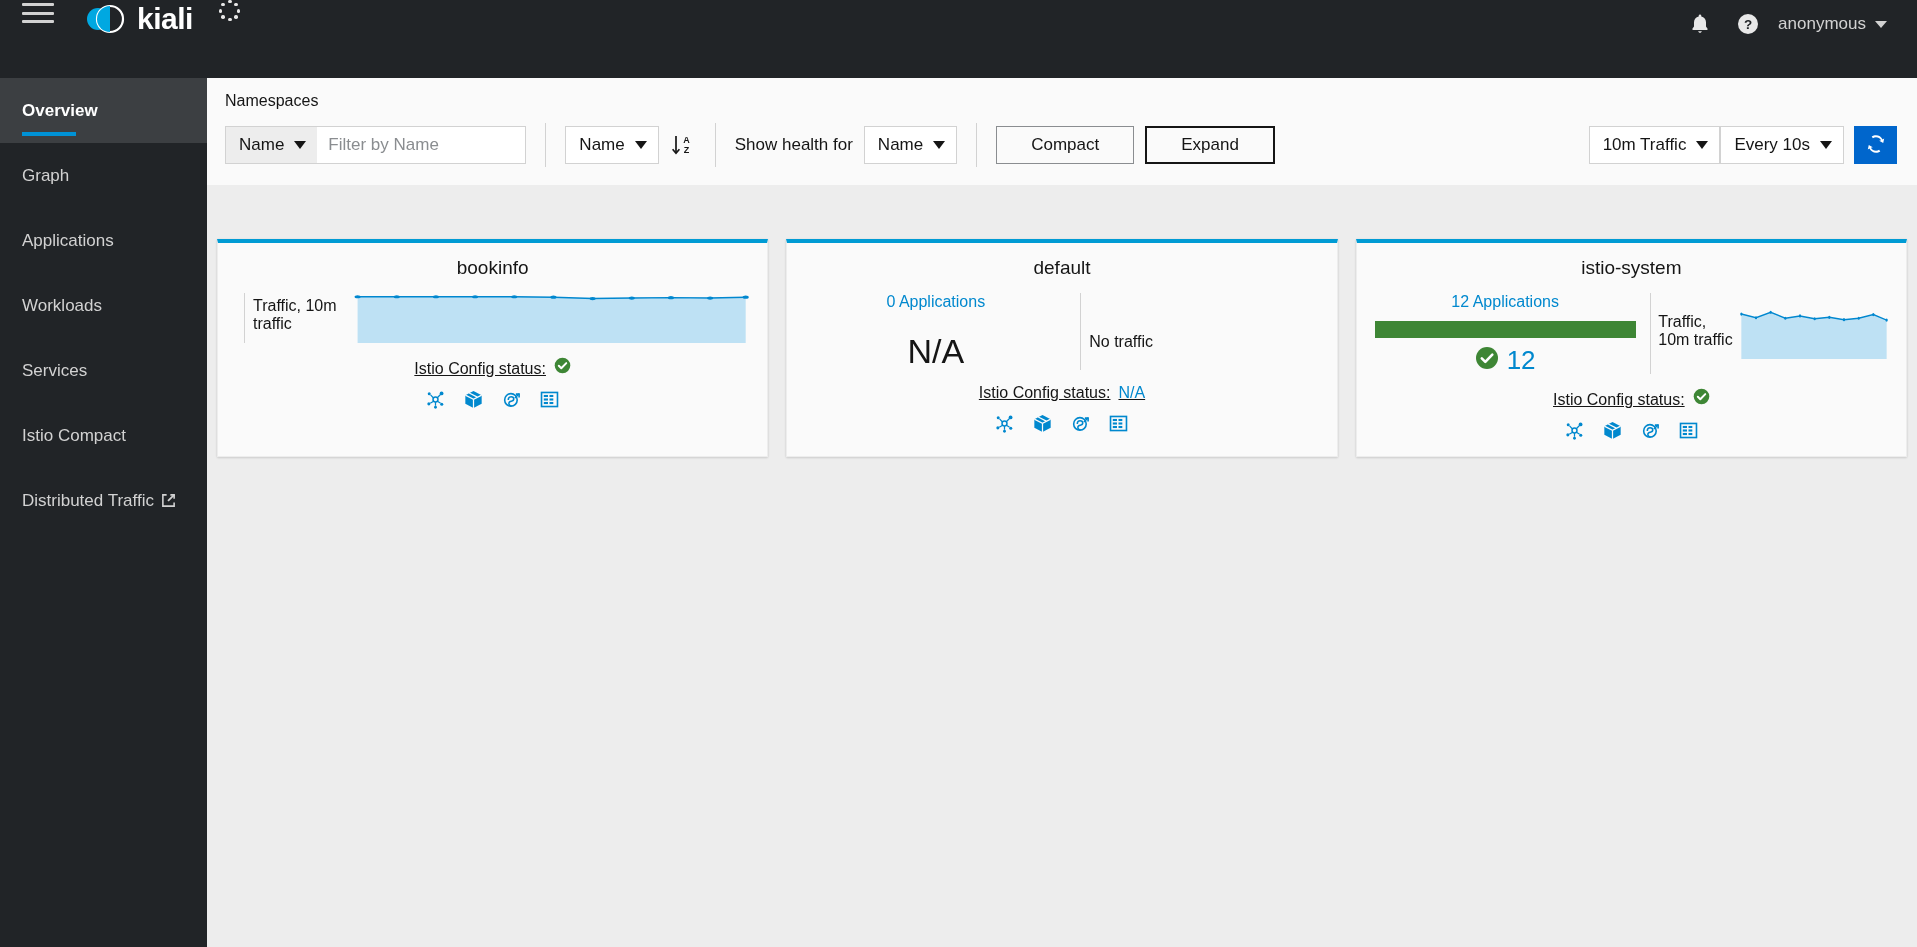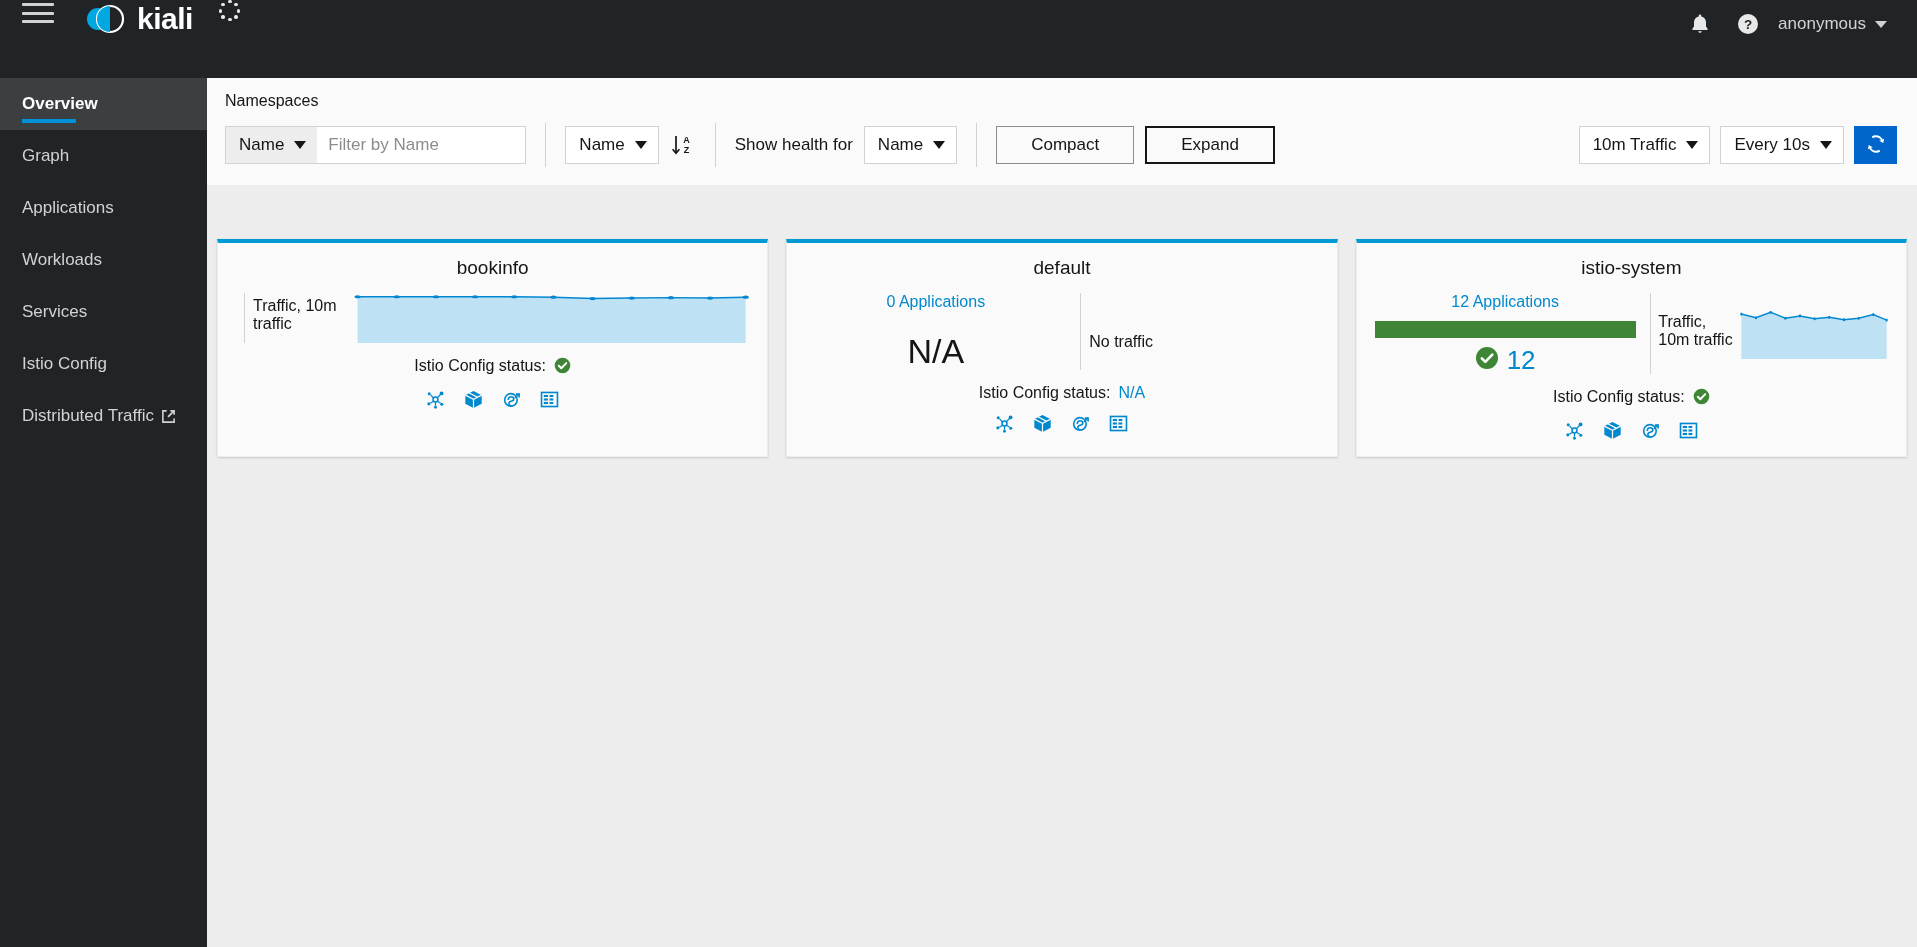--- a/index.html
+++ b/index.html
@@ -33,21 +33,21 @@
     cursor: pointer; color: #e8e8e8; }
   .user-name { color: #d2d2d2; font-size: 17px; margin: 0 9px 0 6px; cursor: pointer; }
   .caret-down { width: 0; height: 0; border-left: 6px solid transparent; border-right: 6px solid transparent;
     border-top: 7px solid #d2d2d2; cursor: pointer; margin-right: 6px; }
 
   
   .body-row { display: flex; flex: 1 1 auto; min-height: 0; }
 
   
   .sidebar { width: 207px; background: #212427; flex: 0 0 207px; padding-top: 0; }
-  .nav-item { height: 52px; display: flex; align-items: center; padding: 0 0 0 22px;
+  .nav-item { height: 65px; display: flex; align-items: center; padding: 0 0 0 22px;
     color: #d2d2d2; font-size: 17px; cursor: pointer; position: relative; }
   .nav-item.active { background: #3c3f42; color: #ffffff; font-weight: 600; }
   .nav-item.active::after { content: ""; position: absolute; left: 22px; right: auto;
     bottom: 7px; width: 54px; height: 4px; background: #0092d6; }
   .nav-item .ext-icon { margin-left: 7px; display: inline-flex; }
 
   
   .content { flex: 1 1 auto; background: #ededed; display: flex; flex-direction: column; min-width: 0; }
 
   .toolbar { background: #fafafa; padding: 14px 20px 18px 18px; flex: 0 0 auto; }
@@ -107,21 +107,21 @@
   .health-bar { width: 100%; height: 17px; background: #3e8635; }
   .health-count { display: flex; align-items: center; justify-content: center; gap: 8px; margin-top: 8px; }
   .hc-num { color: #0088ce; font-size: 26px; line-height: 1; }
   .na-big { font-size: 34px; color: #151515; margin-top: 12px; line-height: 1.1; }
 
   .traffic-title { font-size: 16px; color: #151515; margin-bottom: 6px; }
   .sparkline { width: 100%; height: 50px; display: block; }
   .no-traffic { font-size: 16px; color: #151515; margin-top: 20px; }
 
   .istio-status { text-align: center; font-size: 16px; color: #151515; margin-top: 14px;
-    display: flex; align-items: flex-start; justify-content: center; gap: 8px; }
+    display: flex; align-items: flex-end; justify-content: center; gap: 8px; text-decoration: underline; }
   .istio-status .na-link { color: #0088ce; }
 
   .card-actions { display: flex; justify-content: center; gap: 19px; margin-top: 12px; }
   .card-actions .act { cursor: pointer; display: inline-flex; }
 </style>
 </head>
 <body>
 
 <div id="app">
 
@@ -184,21 +184,21 @@
       <div class="nav-item">
         <span>Applications</span>
       </div>
       <div class="nav-item">
         <span>Workloads</span>
       </div>
       <div class="nav-item">
         <span>Services</span>
       </div>
       <div class="nav-item">
-        <span>Istio Config</span>
+        <span>Istio Compact</span>
       </div>
       <div class="nav-item">
         <span>Distributed Traffic</span>
         <span class="ext-icon">
           <svg width="15" height="15" viewBox="0 0 16 16" fill="none" stroke="#d2d2d2" stroke-width="1.7">
             <path d="M6 2H2v12h12v-4"></path>
             <path d="M10 2h4v4"></path>
             <path d="M14 2 7.5 8.5" stroke-width="1.9"></path>
           </svg>
         </span>
@@ -246,21 +246,21 @@
 
           <button class="btn-outline">Compact</button>
           <button class="btn-outline primary-sel" style="margin-left:11px;">Expand</button>
 
           <div class="spacer"></div>
 
           <div class="sel">
             <span>10m Traffic</span>
             <span class="tri"></span>
           </div>
-          <div class="sel" style="margin-left:10px;">
+          <div class="sel" style="">
             <span>Every 10s</span>
             <span class="tri"></span>
           </div>
           <button class="refresh-btn" style="margin-left:10px;">
             <span>
               <svg width="20" height="20" viewBox="0 0 20 20" fill="#ffffff">
                 <path d="M10 3.2c2.2 0 4.1 1.2 5.1 3l-1.9.5 4 2.3 1-4.5-1.6.9C15.3 2.8 12.8 1.2 10 1.2c-1.6 0-3 .5-4.3 1.3l1.2 1.7c.9-.6 2-1 3.1-1z"></path>
                 <path d="M10 16.8c-2.2 0-4.1-1.2-5.1-3l1.9-.5-4-2.3-1 4.5 1.6-.9c1.3 2.6 3.8 4.2 6.6 4.2 1.6 0 3-.5 4.3-1.3l-1.2-1.7c-.9.6-2 1-3.1 1z"></path>
               </svg>
             </span>

